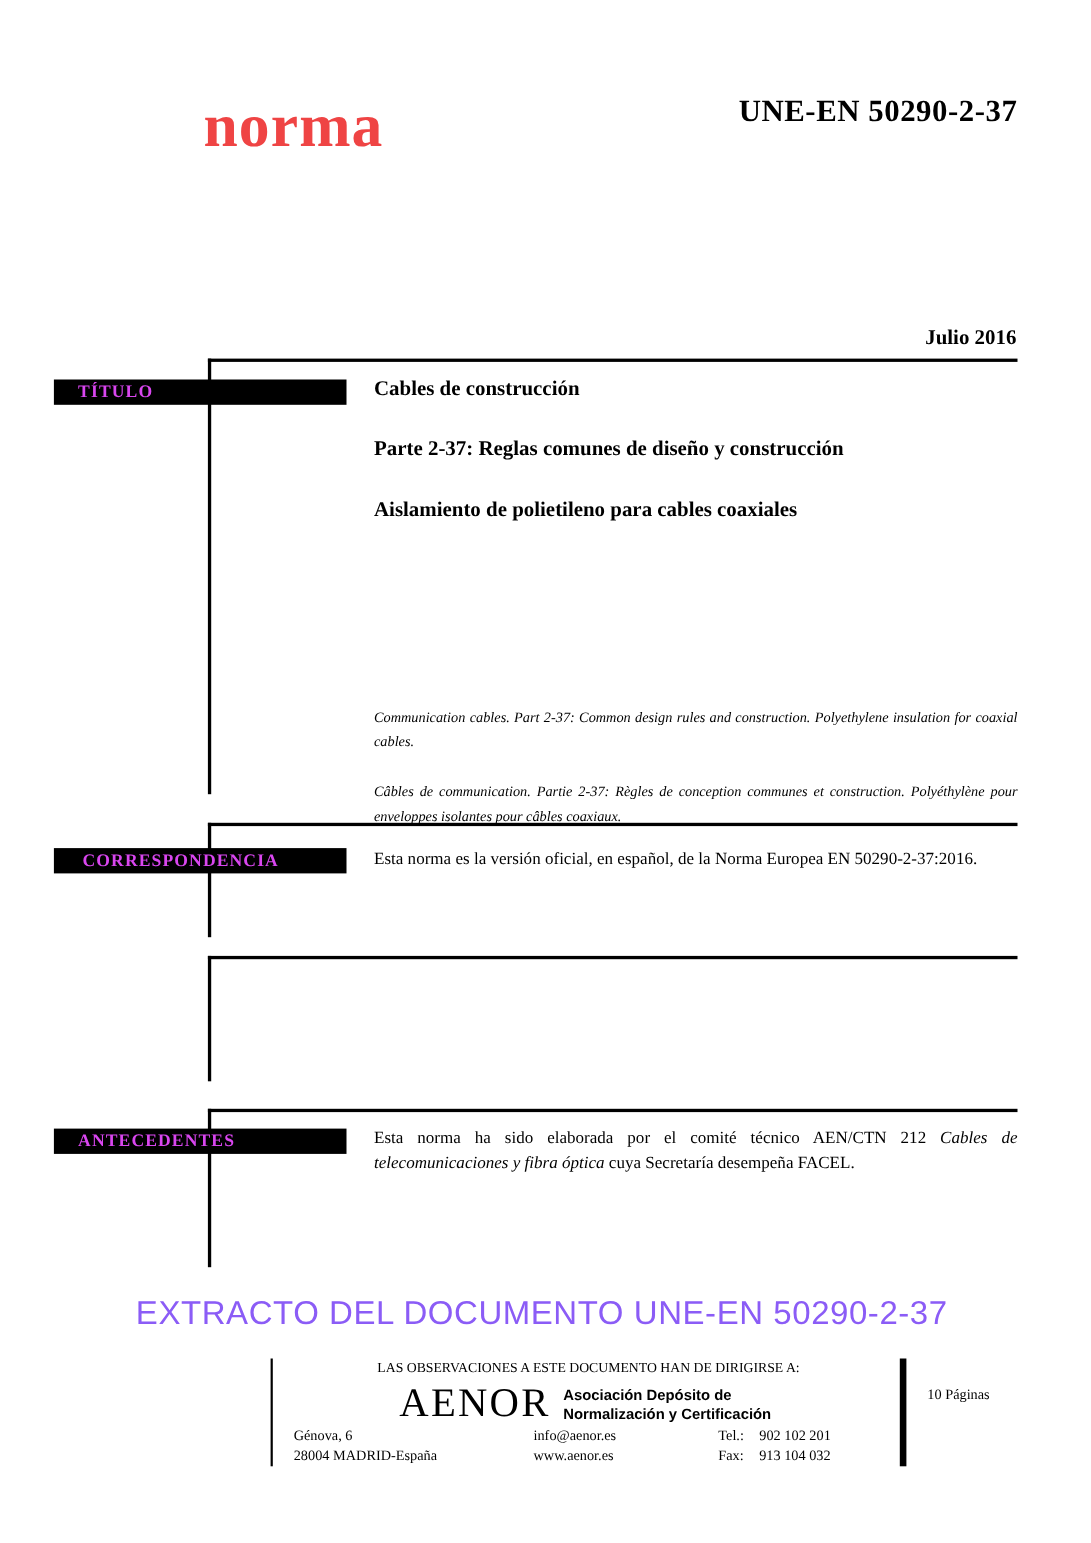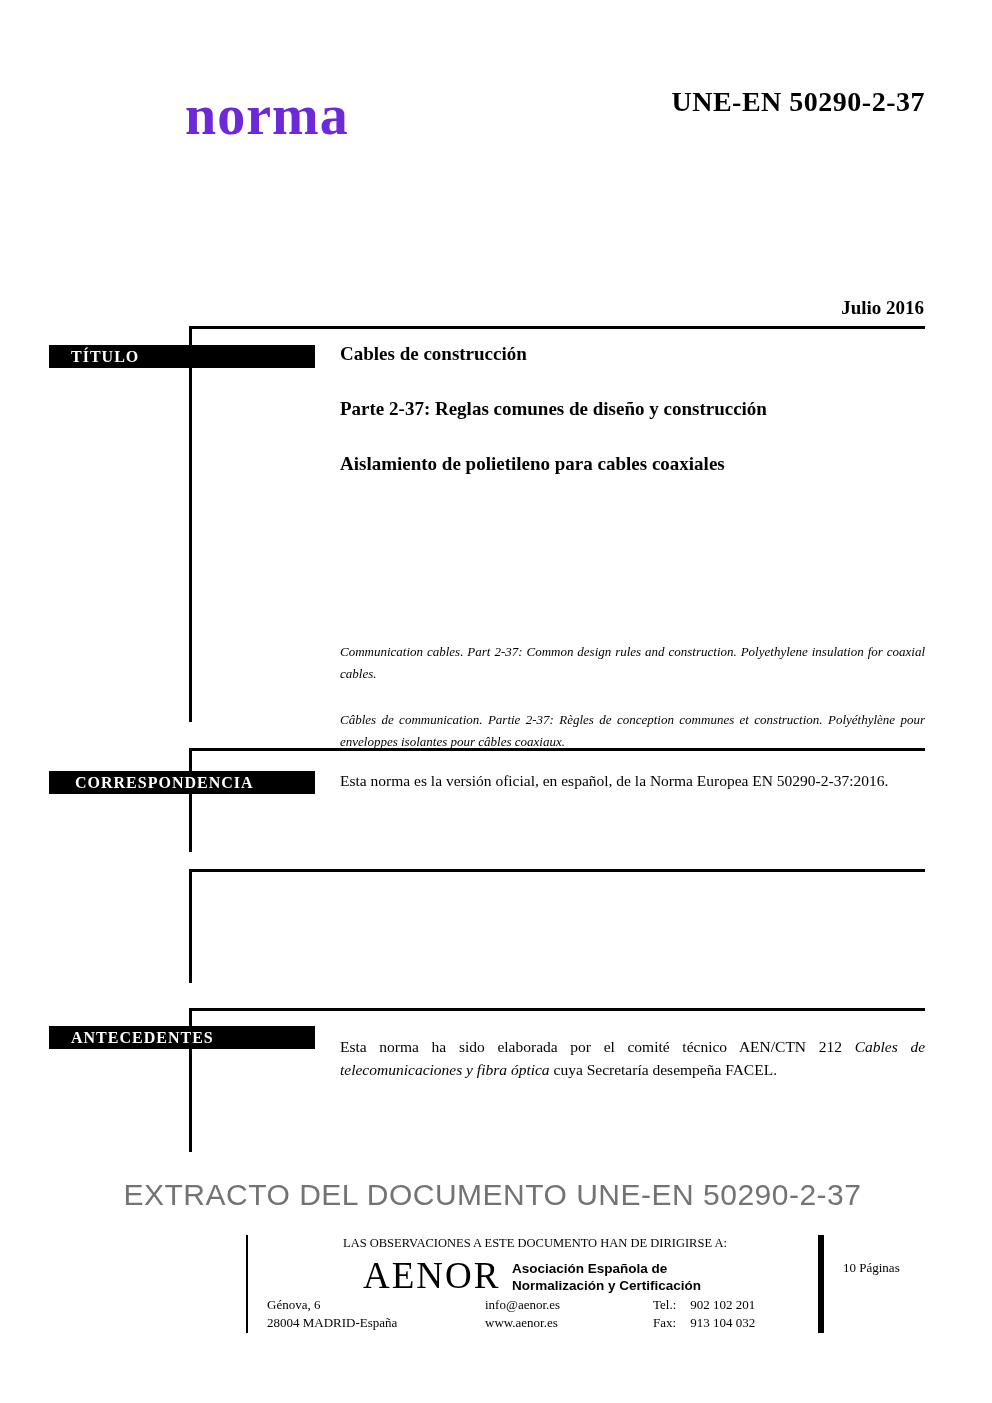--- a/index.html
+++ b/index.html
@@ -26,34 +26,34 @@
   .doc-date {
     position:absolute; right:68px; top:297px;
     font-size:19px; font-weight:bold;
   }
   
   .hline { position:absolute; left:189px; width:736px; height:3px; background:#000; }
   .vline { position:absolute; left:189px; width:3px; background:#000; }
   
   .label-bar {
     position:absolute; left:49px; width:266px; height:23px;
-    background:#000; color:#ffffff;
+    background:#000; color:#d946ef;
     display:flex; align-items:center;
     padding-left:22px;
     font-weight:bold; font-size:16px; letter-spacing:1px;
   }
   
   .content-col { position:absolute; left:340px; width:585px; }
   .title-line { font-size:19px; font-weight:bold; margin-bottom:33px; }
   .lang-par {
     font-style:italic; font-size:13px; line-height:22px;
     text-align:justify; margin-bottom:24px;
   }
   .plain-par { font-size:15.5px; line-height:22.5px; }
-  .just { text-align:justify;margin-top:12px; }
+  .just { text-align:justify; }
   
   .extract-banner {
     position:absolute; left:60px; width:865px; top:1178px;
     text-align:center;
     font-family:"Liberation Sans", sans-serif;
     font-size:30px; letter-spacing:0.5px;
   }
   
   .footer { position:absolute; left:0; top:1232px; width:992px; height:110px; font-size:13px; }
   .f-left { position:absolute; left:68px; top:3px; line-height:18px; }
@@ -74,21 +74,21 @@
   .f-mail  { position:absolute; left:485px; top:64px; line-height:18px; }
   .f-tel   { position:absolute; left:653px; top:64px; line-height:18px; }
   .f-tel .num { display:inline-block; margin-left:14px; }
   .f-pages { position:absolute; left:843px; top:28px; }
 </style>
 </head>
 <body>
 
 <div class="page">
 
-  <div class="logo" style="color: #6d28d9;">
+  <div class="logo" style="color: #ef4444;">
     <div>norma</div>
   </div>
   <div class="doc-code">UNE-EN 50290-2-37</div>
   <div class="doc-date">Julio 2016</div>
 
   <div class="hline" style="top:326px;"></div>
   <div class="vline" style="top:326px; height:396px;"></div>
   <div class="label-bar" style="top:345px;">
     <span>TÍTULO</span>
   </div>
@@ -116,30 +116,30 @@
 
   <div class="hline" style="top:1008px;"></div>
   <div class="vline" style="top:1008px; height:144px;"></div>
   <div class="label-bar" style="top:1026px;">
     <span>ANTECEDENTES</span>
   </div>
   <div class="content-col plain-par just" style="top:1024px;">
     <span>Esta norma ha sido elaborada por el comité técnico AEN/CTN 212 </span><span style="font-style:italic;">Cables de telecomunicaciones y fibra óptica</span><span> cuya Secretaría desempeña FACEL.</span>
   </div>
 
-  <div class="extract-banner" id="extract-banner" style="color: #737373;">EXTRACTO DEL DOCUMENTO UNE-EN 50290-2-37</div>
+  <div class="extract-banner" id="extract-banner" style="color: #8b5cf6;">EXTRACTO DEL DOCUMENTO UNE-EN 50290-2-37</div>
 
   <div class="footer">
 
     <div class="f-div1"></div>
 
     <div class="f-notice">LAS OBSERVACIONES A ESTE DOCUMENTO HAN DE DIRIGIRSE A:</div>
     <div class="f-aenor-logo">AENOR</div>
     <div class="f-aenor-name">
-      <div>Asociación Española de</div>
+      <div>Asociación Depósito de</div>
       <div>Normalización y Certificación</div>
     </div>
 
     <div class="f-addr">
       <div>Génova, 6</div>
       <div>28004 MADRID-España</div>
     </div>
     <div class="f-mail">
       <div>info@aenor.es</div>
       <div>www.aenor.es</div>

